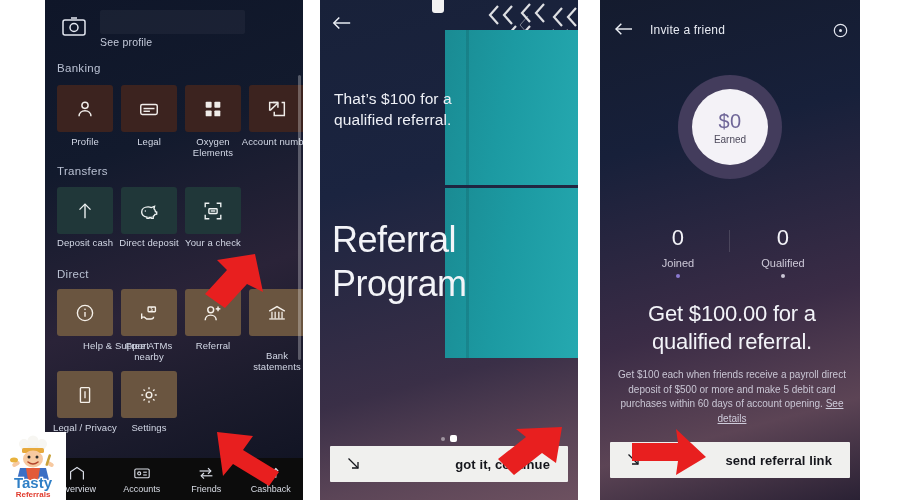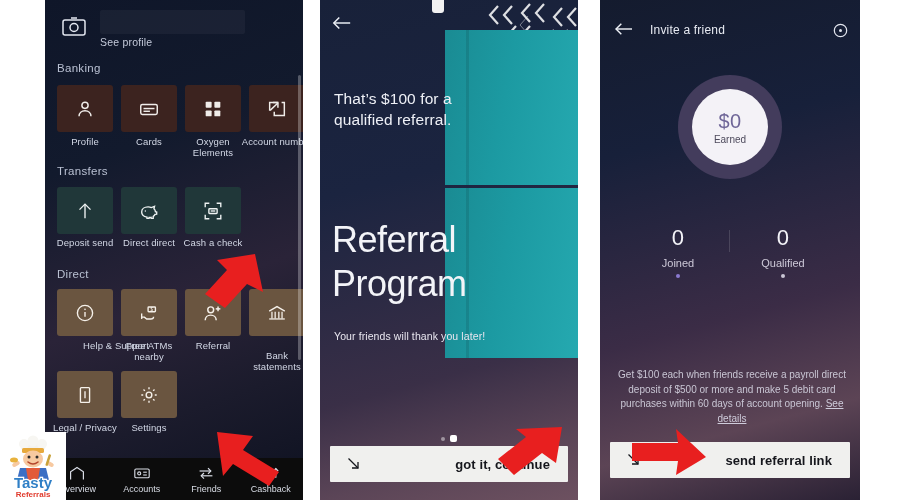--- a/index.html
+++ b/index.html
@@ -143,21 +143,21 @@
     </div>
     <div class="tlabel" style="left:4px; top:136px;">Profile</div>
 
     <div class="tile bank" style="left:76px; top:85px;">
       <svg viewBox="0 0 24 24" fill="none" stroke="#f0ece9" stroke-width="1.6">
         <rect x="3" y="7" width="18" height="11" rx="1.8"></rect>
           <line x1="6" y1="11.5" x2="18" y2="11.5"></line>
           <line x1="6" y1="14.5" x2="13" y2="14.5"></line>
       </svg>
     </div>
-    <div class="tlabel" style="left:68px; top:136px;">Cards</div>
+    <div class="tlabel" style="left:68px; top:136px;">Legal</div>
 
     <div class="tile bank" style="left:140px; top:85px;">
       <svg viewBox="0 0 24 24" fill="#f0ece9">
         <rect x="4" y="4" width="6.5" height="6.5" rx="1"></rect>
           <rect x="13.5" y="4" width="6.5" height="6.5" rx="1"></rect>
         <rect x="4" y="13.5" width="6.5" height="6.5" rx="1"></rect>
           <rect x="13.5" y="13.5" width="6.5" height="6.5" rx="1"></rect>
       </svg>
     </div>
     <div class="tlabel" style="left:132px; top:136px;">Oxygen Elements</div>
@@ -173,41 +173,41 @@
     <div class="tlabel" style="left:196px; top:136px;">Account number</div>
 
     <div class="sec-label" style="left:12px; top:165px;">Transfers</div>
 
     <div class="tile xfer" style="left:12px; top:187px;">
       <svg viewBox="0 0 24 24" fill="none" stroke="#eef2f2" stroke-width="1.5">
         <line x1="12" y1="20" x2="12" y2="5"></line>
           <polyline points="6,10.5 12,4.5 18,10.5"></polyline>
       </svg>
     </div>
-    <div class="tlabel" style="left:4px; top:237px;">Deposit send</div>
+    <div class="tlabel" style="left:4px; top:237px;">Deposit cash</div>
 
     <div class="tile xfer" style="left:76px; top:187px;">
       <svg viewBox="0 0 24 24" fill="none" stroke="#eef2f2" stroke-width="1.5">
         <path d="M4 13c0-3.3 3.1-5.5 7-5.5 1.3 0 2.6.3 3.6.8L18 7l-.6 2.6c.9.8 1.5 1.9 1.6 3.1l1.4.5v2.3l-1.8.2c-.4.9-1.1 1.6-2 2.1V20h-2.3v-1.1c-.5.1-1 .1-1.3.1h-.9V20H9.8v-1.3C6.4 18 4 15.8 4 13z"></path>
         <circle cx="8" cy="12" r=".8" fill="#eef2f2" stroke="none"></circle>
       </svg>
     </div>
-    <div class="tlabel" style="left:68px; top:237px;">Direct direct</div>
+    <div class="tlabel" style="left:68px; top:237px;">Direct deposit</div>
 
     <div class="tile xfer" style="left:140px; top:187px;">
       <svg viewBox="0 0 24 24" fill="none" stroke="#eef2f2" stroke-width="1.5">
         <polyline points="3.5,8 3.5,3.5 8,3.5"></polyline>
           <polyline points="16,3.5 20.5,3.5 20.5,8"></polyline>
         <polyline points="20.5,16 20.5,20.5 16,20.5"></polyline>
           <polyline points="8,20.5 3.5,20.5 3.5,16"></polyline>
         <rect x="7.5" y="9.5" width="9" height="5.2" rx=".8"></rect>
           <line x1="9.5" y1="12" x2="14.5" y2="12"></line>
       </svg>
     </div>
-    <div class="tlabel" style="left:132px; top:237px;">Cash a check</div>
+    <div class="tlabel" style="left:132px; top:237px;">Your a check</div>
 
     <div class="sec-label" style="left:12px; top:268px;">Direct</div>
 
     <div class="tile other" style="left:12px; top:289px;">
       <svg viewBox="0 0 24 24" fill="none" stroke="#f6f1ea" stroke-width="1.5">
         <circle cx="12" cy="12" r="8.3"></circle>
           <line x1="12" y1="11" x2="12" y2="16.2"></line>
           <circle cx="12" cy="8" r=".9" fill="#f6f1ea" stroke="none"></circle>
       </svg>
     </div>
@@ -376,21 +376,20 @@
       </svg>
     </div>
 
     <div class="p2-small">That’s $100 for a qualified referral.</div>
 
     <div class="p2-big">
       <div>Referral</div>
       <div>Program</div>
     </div>
 
-    <div class="p2-sub">Your friends will thank you later!</div>
 
     <div class="dots">
       <div class="dot"></div>
       <div class="dot on"></div>
     </div>
 
     <div class="cta" style="bottom:18px;">
       <svg class="corner" viewBox="0 0 16 16" fill="none" stroke="#15161c" stroke-width="1.3">
         <line x1="2.5" y1="2.5" x2="12" y2="12"></line>
           <polyline points="12,6 12,12 6,12"></polyline>
@@ -423,20 +422,21 @@
       <div class="statlbl">Joined</div>
       <div class="statdot" style="background:#8b7ad1;"></div>
     </div>
     <div class="divider"></div>
     <div class="statcol" style="left:141px; top:225px;">
       <div class="statnum">0</div>
       <div class="statlbl">Qualified</div>
       <div class="statdot" style="background:#c9c6d4;"></div>
     </div>
 
+    <div class="p3-big">Get $100.00 for a qualified referral.</div>
 
     <div class="p3-body">
       <span>Get $100 each when friends receive a payroll direct deposit of $500 or more and make 5 debit card purchases within 60 days of account opening.</span>
       <a href="#">See details</a>
     </div>
 
     <div class="cta" style="bottom:22px; left:10px; width:240px;">
       <svg class="corner" viewBox="0 0 16 16" fill="none" stroke="#15161c" stroke-width="1.3">
         <line x1="2.5" y1="2.5" x2="12" y2="12"></line>
           <polyline points="12,6 12,12 6,12"></polyline>

